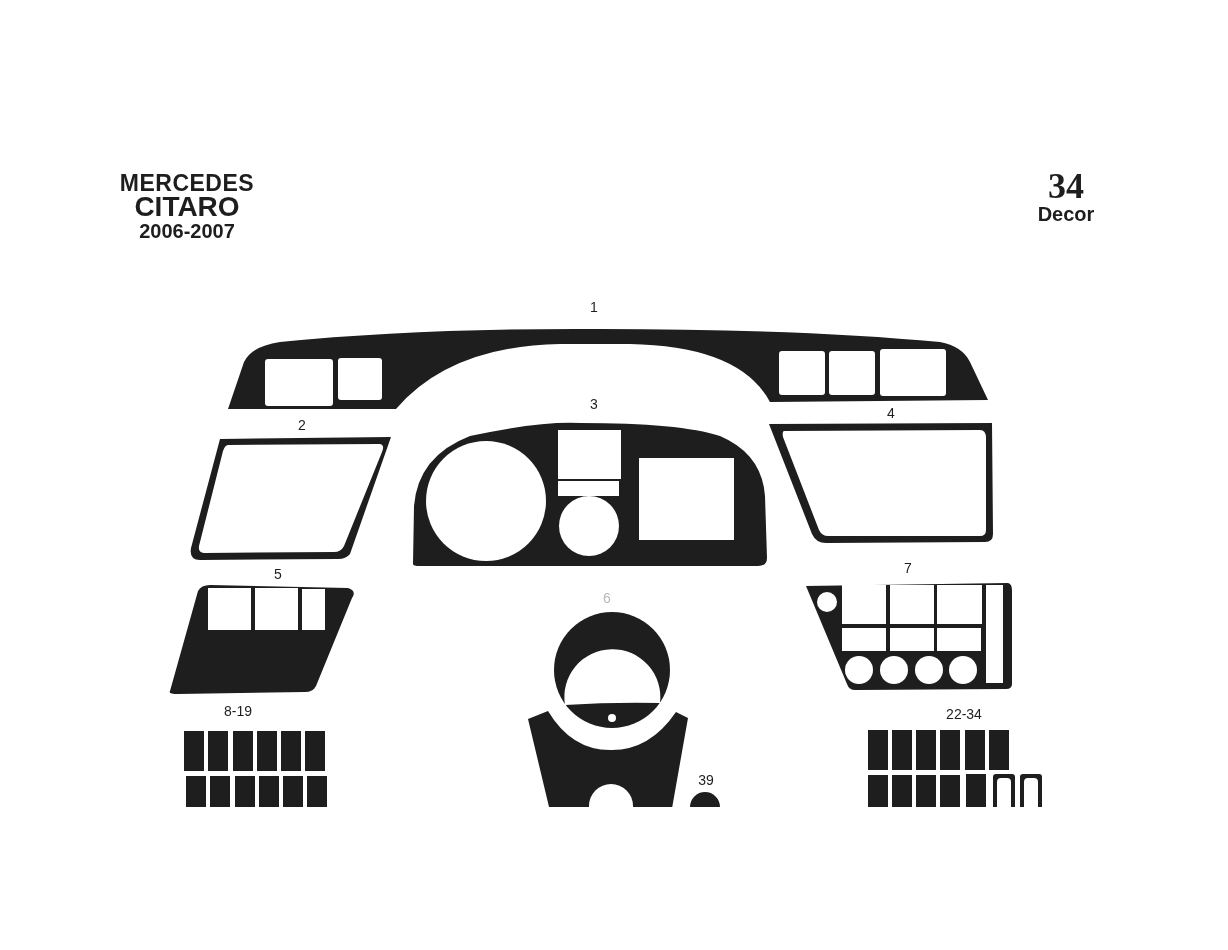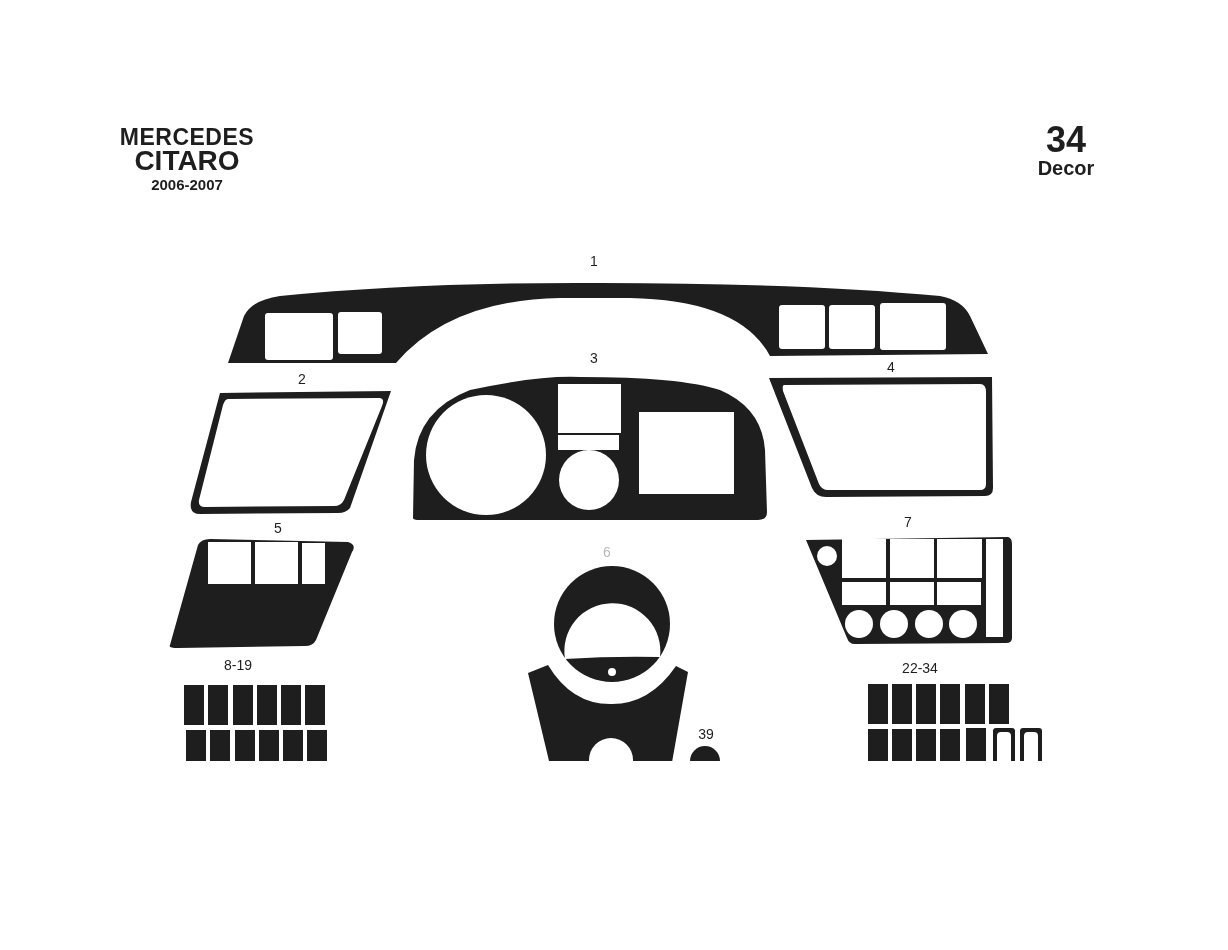--- a/index.html
+++ b/index.html
@@ -1,22 +1,22 @@
 <!DOCTYPE html>
 <html><head>
 <meta charset="utf-8">
 <style>
   html, body { margin: 0; padding: 0; background: #ffffff; }
-  #canvas { position: relative; width: 1228px; height: 761px; background: #ffffff; overflow: hidden; }
+  #canvas { position: relative; width: 1228px; height: 761px; background: #ffffff; overflow: hidden; margin-top: 46px; }
   .title-block { position: absolute; left: 100px; top: 124px; width: 174px; text-align: center; font-family: "Liberation Sans", sans-serif; font-weight: bold; color: #1e1e1e; }
   .title-make { font-size: 23px; line-height: 26px; letter-spacing: 0.5px; }
   .title-model { font-size: 28px; line-height: 22px; }
-  .title-years { font-size: 15px; line-height: 26px; }
+  .title-years { font-size: 20px; line-height: 26px; }
   .count-block { position: absolute; left: 1018px; top: 124px; width: 96px; text-align: center; font-family: "Liberation Sans", sans-serif; font-weight: bold; color: #1e1e1e; }
-  .count-num { font-size: 36px; line-height: 32px; }
+  .count-num { font-size: 36px; line-height: 32px; font-family: Liberation Serif, serif; }
   .count-label { font-size: 20px; line-height: 24px; }
   .part-label { position: absolute; font-family: "Liberation Sans", sans-serif; font-size: 14px; color: #1e1e1e; transform: translateX(-50%); white-space: nowrap; }
   .part-label.faint { color: #b8b8b8; }
   svg#parts { position: absolute; left: 0; top: 0; }
   .ink { fill: #1e1e1e; }
   .hole { fill: #ffffff; }
 </style>
 </head>
 <body>
 
@@ -136,14 +136,14 @@
   <span class="part-label" style="left:594px; top:253px;">1</span>
   <span class="part-label" style="left:302px; top:371px;">2</span>
   <span class="part-label" style="left:594px; top:350px;">3</span>
   <span class="part-label" style="left:891px; top:359px;">4</span>
   <span class="part-label" style="left:278px; top:520px;">5</span>
   <span class="part-label faint" style="left:607px; top:544px;">6</span>
   <span class="part-label" style="left:908px; top:514px;">7</span>
   <span class="part-label" style="left:238px; top:657px;">8-19</span>
   <span class="part-label" style="left:612px; top:794px;">20</span>
   <span class="part-label" style="left:706px; top:726px;">39</span>
-  <span class="part-label" style="left:920px; top:660px;">22-34</span>
+  <span class="part-label" style="left:964px; top:660px;">22-34</span>
 </div>
 
 </body></html>

